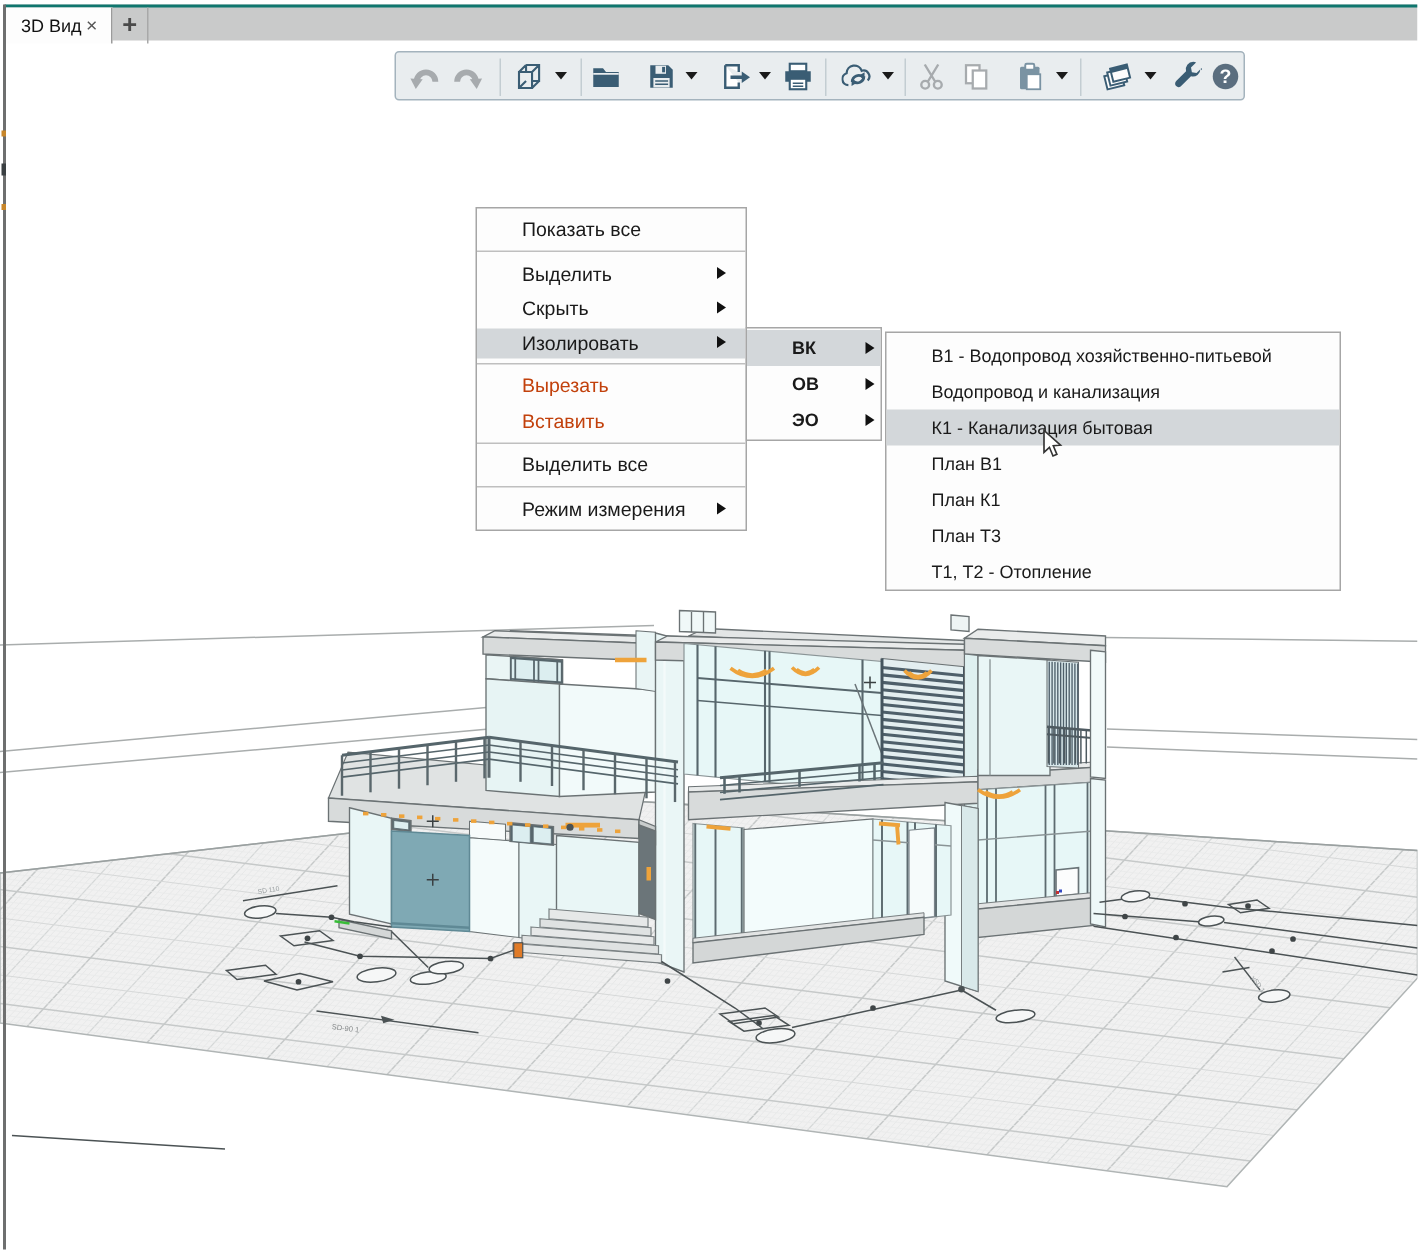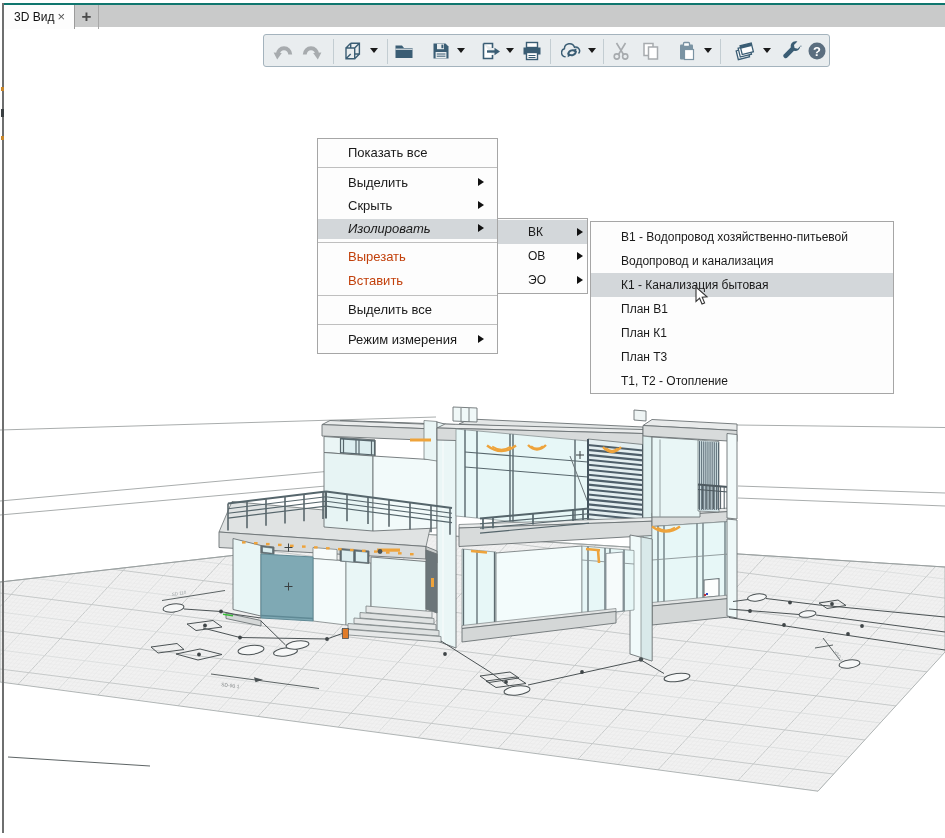--- a/index.html
+++ b/index.html
@@ -9,25 +9,25 @@
 #tabplus { position:absolute; left:72px; top:0; width:24px; height:24px; border-right:1px solid #a8a8a8; color:#4a4a4a; font-size:17px; font-weight:bold; text-align:center; line-height:23px; }
 #leftline { position:absolute; left:2px; top:3px; width:2px; height:830px; background:#6e6f6f; }
 #toolbar { position:absolute; left:263px; top:34px; width:567px; height:33px; background:#e9edef; border:1px solid #a4b3bd; border-radius:3px; }
 .ti { position:absolute; top:5px; }
 .dd { position:absolute; top:13px; width:0; height:0; border-left:4px solid transparent; border-right:4px solid transparent; border-top:5px solid #1a1a1a; }
 .tsep { position:absolute; top:4px; width:1px; height:25px; background:#c3cdd2; }
 #scene { position:absolute; left:0; top:0; }
 .menu { position:absolute; background:#fdfdfd; border:1px solid #a6a6a6; padding:2px 0; }
 .mi { position:relative; height:23.3px; line-height:23.3px; padding-left:30px; font-size:13px; color:#1a1a1a; white-space:nowrap; }
 .m2 .mi, .m3 .mi { height:24px; line-height:24px; font-size:12px; }
-.m2 { padding:1px 0; }
+.m2 { padding:1px 0;font-weight:bold; }
 .m3 { padding:3px 0 0 0; }
 .m2 .mar { right:4px; }
 .mi.dis { color:#c2410c; }
-.mi.hl1 { background:#d3d7da; margin:1.5px 0; height:20.3px; line-height:20.3px;font-style:italic; }
+.mi.hl1 { background:#d3d7da; margin:1.5px 0; height:20.3px; line-height:20.3px; }
 .mi.hl { background:#d3d7da; }
 .msep { height:1px; background:#bfbfbf; margin:2.7px 0; }
 .mar { position:absolute; right:13px; top:50%; margin-top:-4.5px; width:0; height:0; border-top:4.5px solid transparent; border-bottom:4.5px solid transparent; border-left:6px solid #111; }
 </style></head>
 <body>
 <svg id="scene" width="945" height="838" viewBox="0 0 945 838">
     <clipPath id="fc">
       <polygon points="0.0,582.0 421.0,534.0 945.0,567.0 945.0,652.0 818.0,791.2 0.0,682.0"></polygon>
     </clipPath>
     <polygon points="0.0,582.0 421.0,534.0 945.0,567.0 945.0,652.0 818.0,791.2 0.0,682.0" fill="#f1f1f1"></polygon>

